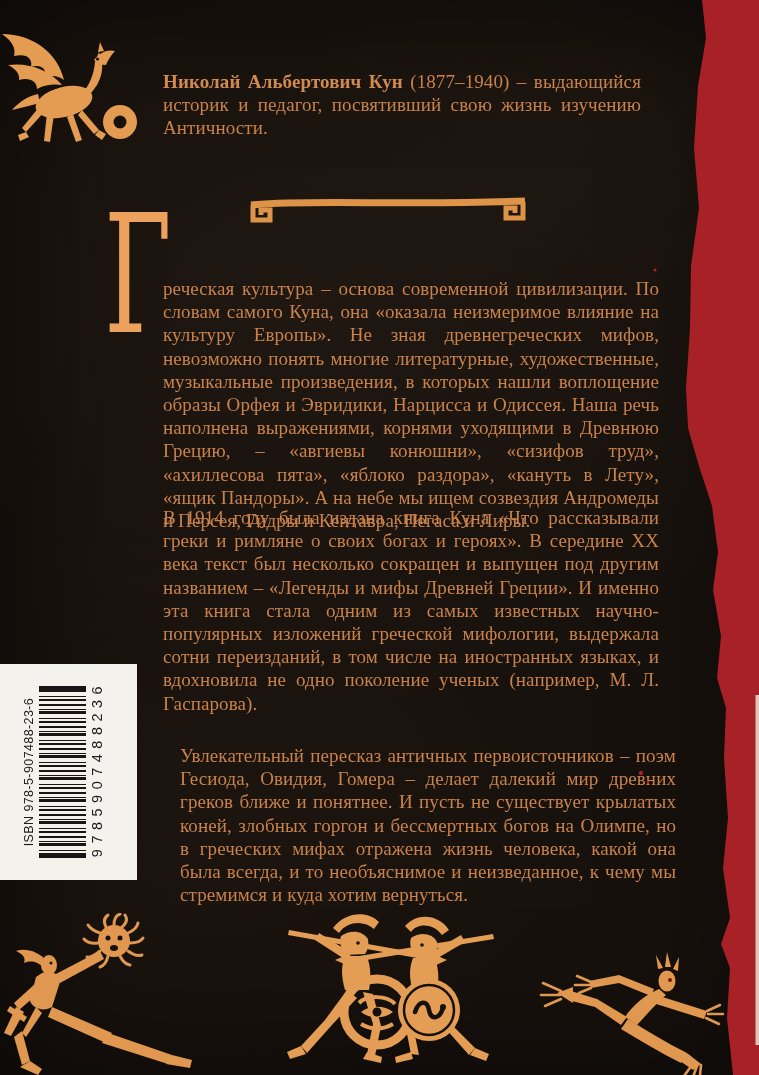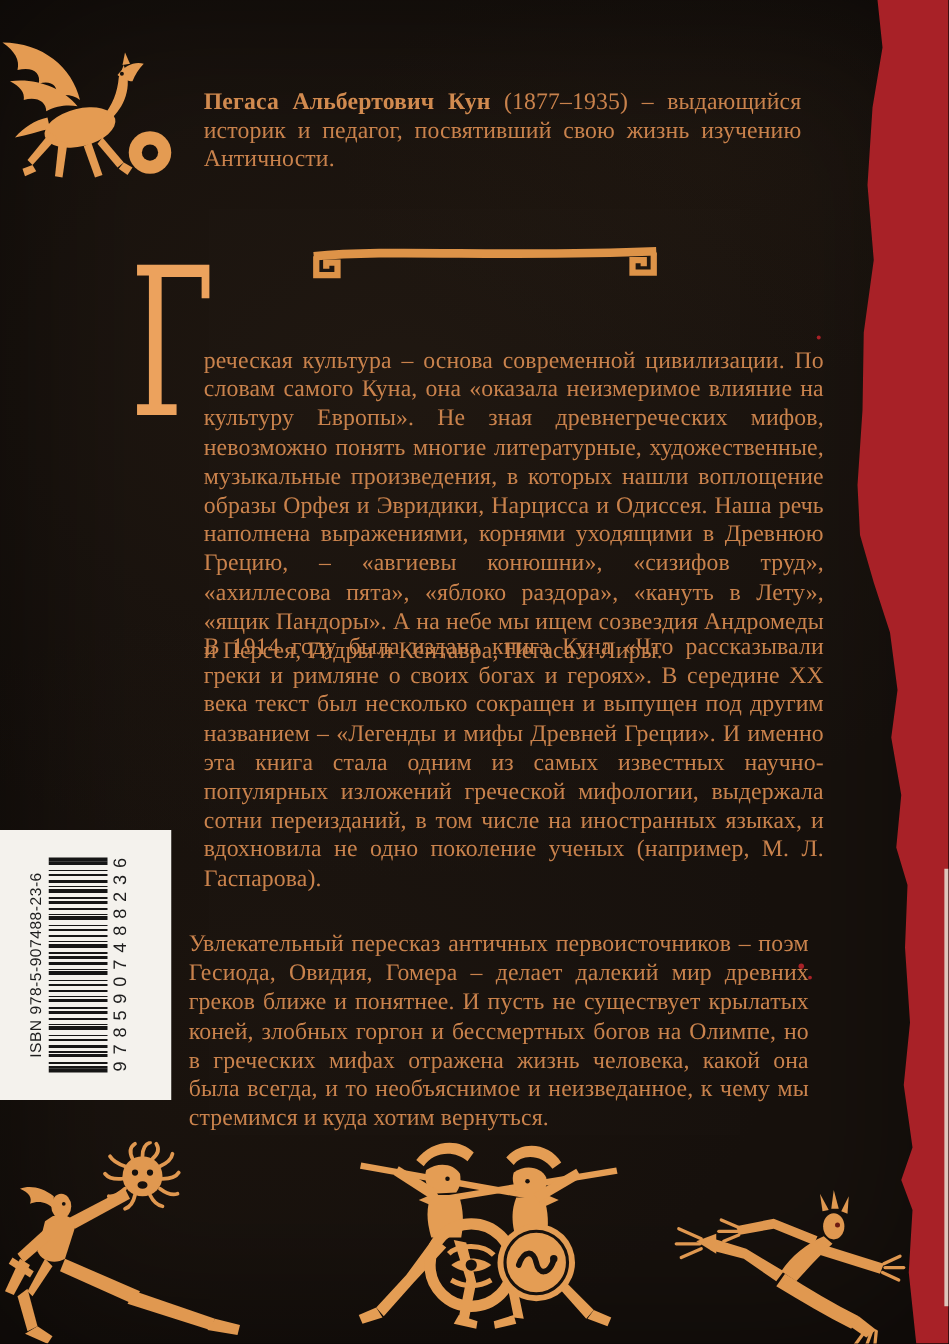--- a/index.html
+++ b/index.html
@@ -14,21 +14,21 @@
     font-family:"Liberation Serif","DejaVu Serif",serif;
   }
   .txt{
     position:absolute;color:#c9824c;font-size:19px;line-height:23.2px;
     text-align:justify;letter-spacing:.1px;
   }
   .author{left:163px;top:70px;width:478px;}
   .author b{color:#d18a4f;}
   .p1{left:163px;top:277px;width:496px;}
   .p2{left:163px;top:506px;width:496px;}
-  .p3{left:151px;top:744px;width:496px;}
+  .p3{left:180px;top:744px;width:496px;}
   .dropcap{
     position:absolute;left:104px;top:193px;color:#eca25d;
     font-size:165px;line-height:165px;font-family:"DejaVu Serif",serif;
     transform:scaleX(.62);transform-origin:0 0;
   }
   .fig{position:absolute;}
   .fig-pegasus{left:0;top:18px;}
   .fig-meander{left:242px;top:190px;}
   .fig-perseus{left:2px;top:913px;}
   .fig-hoplites{left:283px;top:908px;}
@@ -74,21 +74,21 @@
       <path d="M46,92 L26,114 L22,110 L40,88 Z"></path>
       <path d="M26,114 l-8,3 2,6 9,-4 Z"></path>
       <path d="M54,96 L50,124 L44,123 L47,95 Z"></path>
       <path d="M38,76 C28,78 19,84 12,92 C22,90 31,87 40,85 Z"></path>
       <circle cx="120" cy="104" r="17"></circle>
     </g>
     <circle cx="120" cy="104" r="6.5" fill="#17110d"></circle>
     <circle cx="97.5" cy="41" r="1.6" fill="#17110d"></circle>
   </svg>
 
-  <div class="txt author"><b>Пегаса Альбертович Кун</b><span> (1877–1935) – выдающийся историк и педагог, посвятивший свою жизнь изучению Античности.</span></div>
+  <div class="txt author"><b>Николай Альбертович Кун</b><span> (1877–1940) – выдающийся историк и педагог, посвятивший свою жизнь изучению Античности.</span></div>
 
   <svg class="fig fig-meander" width="292" height="36" viewBox="0 0 292 36">
     <path d="M9,15 C70,9 160,16 283,11" fill="none" stroke="#dd9348" stroke-width="7"></path>
     <path d="M11,15 L11,30 L28,30 L28,20 L19,20 L19,25" fill="none" stroke="#dd9348" stroke-width="5"></path>
     <path d="M281,12 L281,28 L264,28 L264,18 L273,18 L273,23" fill="none" stroke="#dd9348" stroke-width="5"></path>
   </svg>
 
   <div class="dropcap">Г</div>
   <div class="txt p1">реческая культура – основа современной цивилизации. По словам самого Куна, она «оказала неизмеримое влияние на культуру Европы». Не зная древнегреческих мифов, невозможно понять многие литературные, художественные, музыкальные произведения, в которых нашли воплощение образы Орфея и Эвридики, Нарцисса и Одиссея. Наша речь наполнена выражениями, корнями уходящими в Древнюю Грецию, – «авгиевы конюшни», «сизифов труд», «ахиллесова пята», «яблоко раздора», «кануть в Лету», «ящик Пандоры». А на небе мы ищем созвездия Андромеды и Персея, Гидры и Кентавра, Пегаса и Лиры.</div>
   <div class="txt p2">В 1914 году была издана книга Куна «Что рассказывали греки и римляне о своих богах и героях». В середине XX века текст был несколько сокращен и выпущен под другим названием – «Легенды и мифы Древней Греции». И именно эта книга стала одним из самых известных научно-популярных изложений греческой мифологии, выдержала сотни переизданий, в том числе на иностранных языках, и вдохновила не одно поколение ученых (например, М. Л. Гаспарова).</div>

